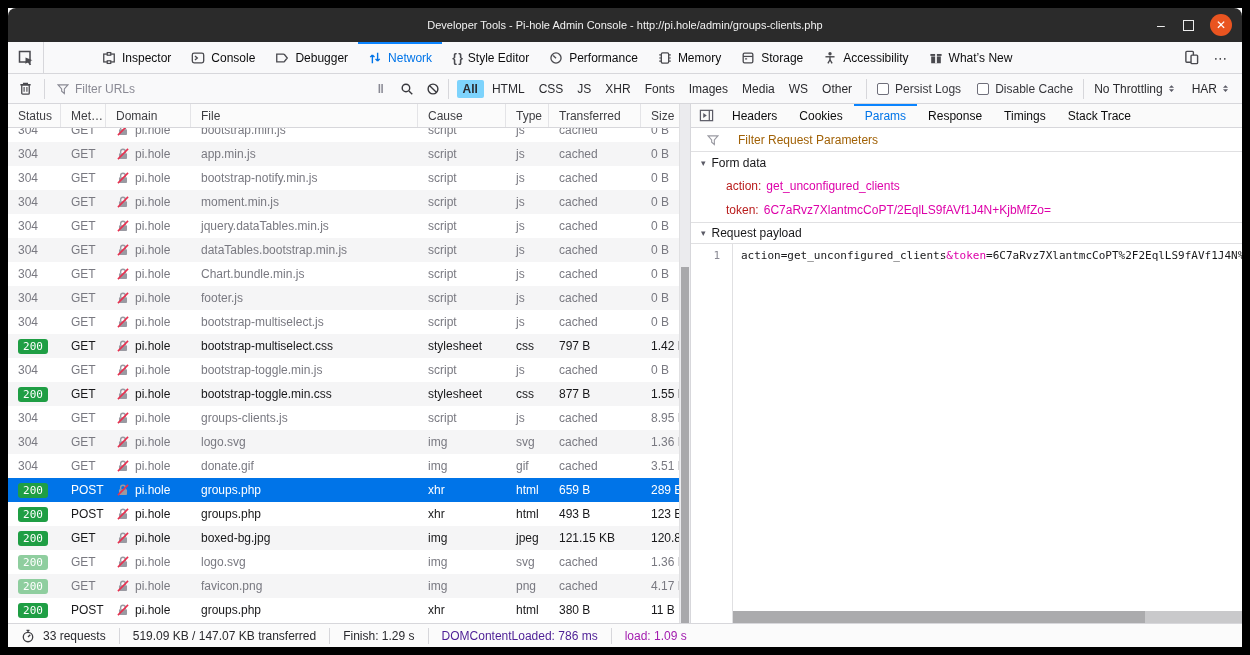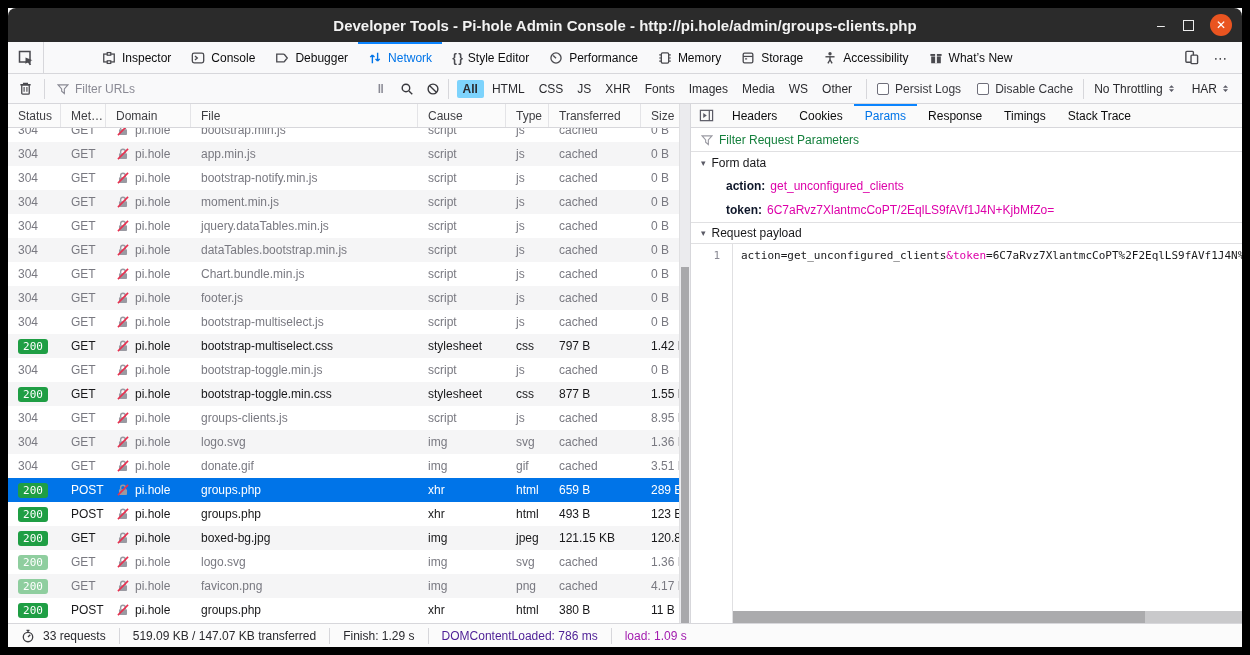--- a/index.html
+++ b/index.html
@@ -4,21 +4,21 @@
 <style>
   * { margin:0; padding:0; box-sizing:border-box; }
   html,body { width:1250px; height:655px; background:#000; overflow:hidden;
     font-family:"Liberation Sans","DejaVu Sans",sans-serif; }
   .window { position:absolute; left:8px; top:8px; width:1234px; height:639px;
     display:flex; flex-direction:column; background:#fff; }
 
   
   .titlebar { height:34px; background:#2b2b2b; border-radius:8px 8px 0 0;
     position:relative; display:flex; align-items:center; justify-content:center; flex:none; }
-  .titlebar .title { color:#f2f2f2; font-size:15px; font-weight:bold; }
+  .titlebar .title { color:#f2f2f2; font-size:11px; font-weight:normal; }
   .win-controls { position:absolute; right:10px; top:0; height:34px; display:flex; align-items:center; gap:16px; }
   .wc-min { color:#ececec; font-size:14px; line-height:10px; width:12px; text-align:center; cursor:default; }
   .wc-max { width:11px; height:11px; border:1.5px solid #ececec; }
   .wc-close { width:22px; height:22px; border-radius:50%; background:#E95420; color:#fff;
     display:flex; align-items:center; justify-content:center; font-size:12px; font-weight:bold; }
 
   
   .tabbar { height:32px; background:#f9f9fa; border-bottom:1px solid #d7d7db;
     display:flex; align-items:stretch; flex:none;gap:48px; }
   .pick-btn { width:36px; display:flex; align-items:center; justify-content:center;
@@ -79,28 +79,28 @@
   .vthumb { position:absolute; left:1px; right:1px; top:31.5%; height:68.5%; background:#a8a8ab; }
 
   
   .details { flex:1; display:flex; flex-direction:column; background:#fff; overflow:hidden;
     border-left:1px solid #d7d7db; position:relative; }
   .det-tabs { height:24px; display:flex; align-items:stretch; background:#fafafa;
     border-bottom:1px solid #d7d7db; font-size:12px; color:#0c0c0d; flex:none; }
   .det-toggle { width:30px; display:flex; align-items:center; justify-content:center; }
   .det-tab { display:flex; align-items:center; padding:0 11px; position:relative; }
   .det-tab.active { color:#0074e8; box-shadow:inset 0 2px 0 #0a84ff; }
-  .det-filter { height:24px; display:flex; align-items:center; gap:6px; padding-left:10px;
-    color:#15803d; font-size:12px; border-bottom:1px solid #e0e0e2; flex:none; }
+  .det-filter { height:24px; display:flex; align-items:center; gap:19px; padding-left:16px;
+    color:#a16207; font-size:12px; border-bottom:1px solid #e0e0e2; flex:none; }
   .section-head { height:22px; display:flex; align-items:center; gap:6px; padding-left:10px;
     font-size:12px; color:#18181a; flex:none; }
   .section-head.bordered { border-top:1px solid #e0e0e2; border-bottom:1px solid #e0e0e2; }
   .caret { color:#5b5b66; font-size:9px; }
   .param-row { height:24px; display:flex; align-items:center; padding-left:35px; font-size:12px; white-space:nowrap; }
-  .pkey { color:#0f172a;font-weight:bold; }
+  .pkey { color:#b91c1c; }
   .pval { color:#dd00a9; margin-left:5px; }
   .payload { flex:1; display:flex; overflow:hidden; font-family:"DejaVu Sans Mono",monospace; font-size:11px; }
   .gutter { width:42px; flex:none; text-align:right; padding:5px 12px 0 0; color:#8a8a94;
     border-right:1px solid #e0e0e2; }
   .codeline { padding:5px 0 0 8px; white-space:nowrap; overflow:hidden; color:#18181a; }
   .tok-amp { color:#dd00a9; }
   .hscroll { position:absolute; left:42px; right:0; bottom:0; height:12px; background:#c9c9cb; }
   .hthumb { position:absolute; left:0; top:0; bottom:0; width:81%; background:#ababad; }
 
   

